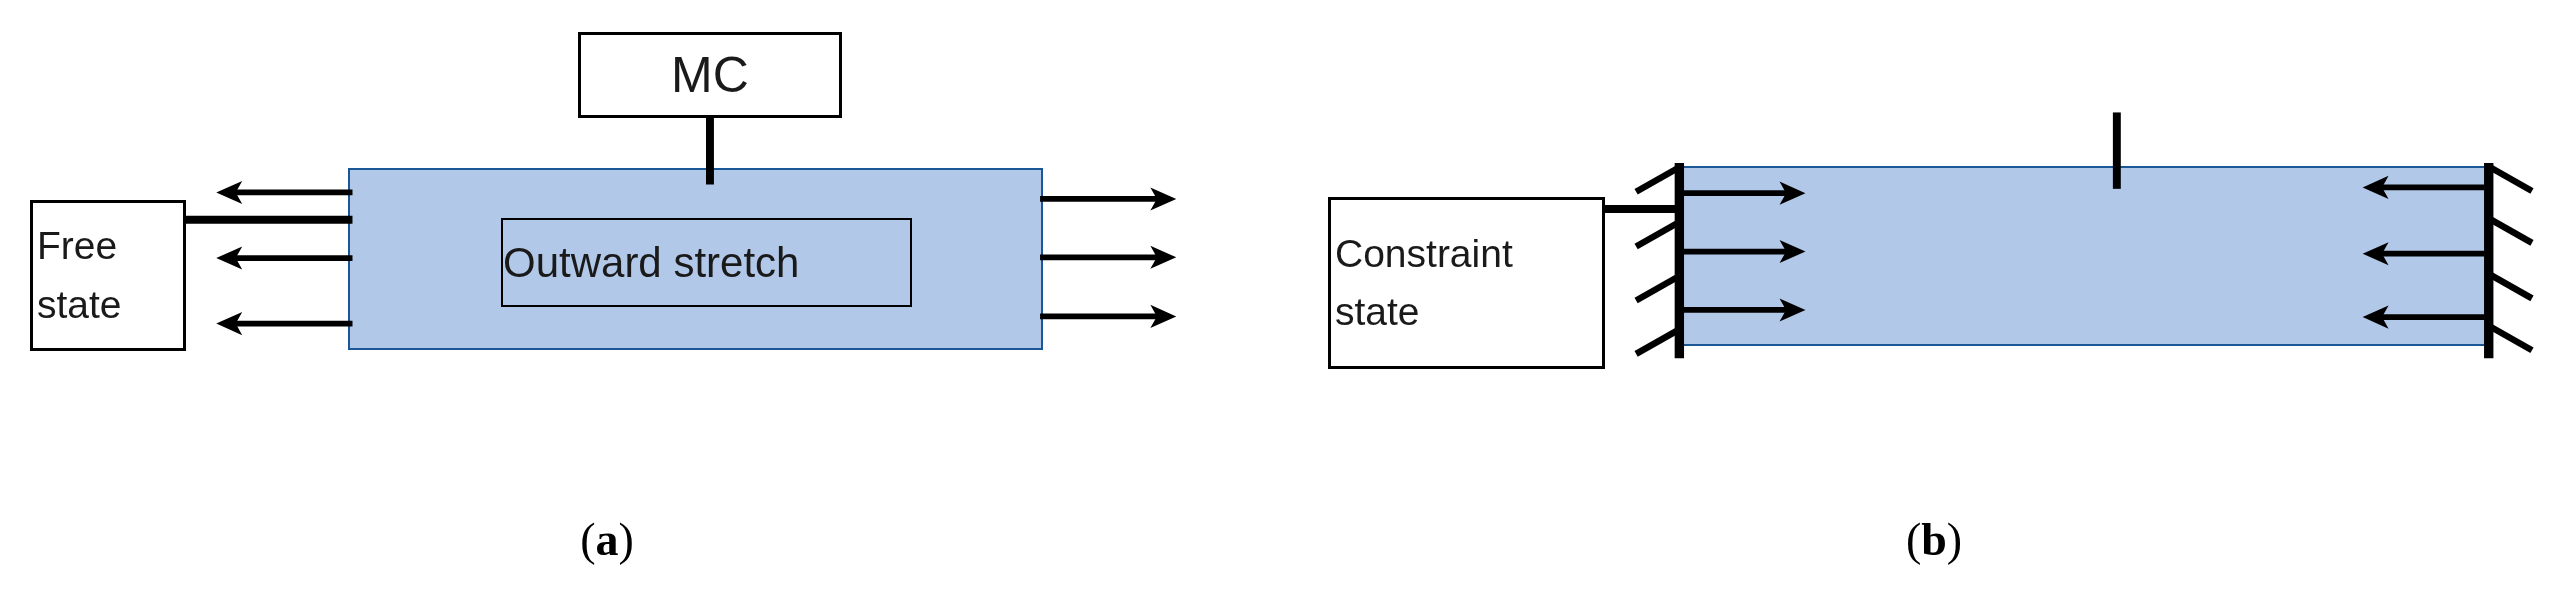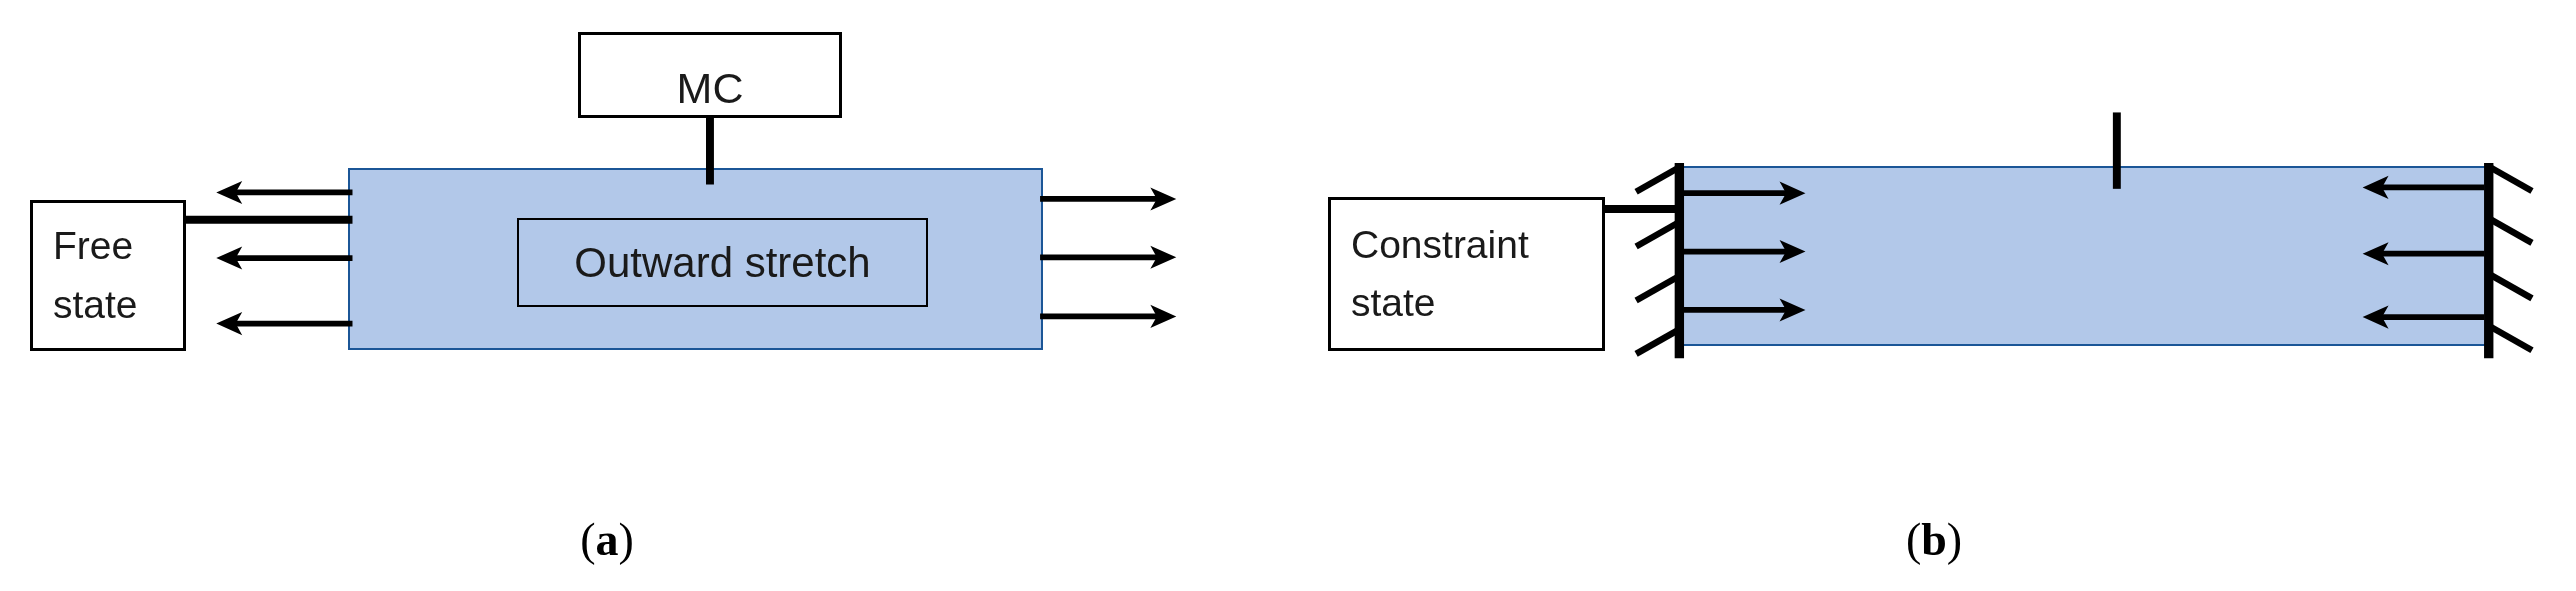--- a/index.html
+++ b/index.html
@@ -34,56 +34,55 @@
     width: 2576px; height: 591px;
   }
   svg .ink { stroke: var(--stroke); fill: none; }
   svg .head { fill: var(--stroke); stroke: none; }
 
   .label-box {
     position: absolute;
     background: var(--background);
     border: 3.6px solid var(--stroke);
     display: flex;
-    align-items: flex-end;
+    align-items: center;
     justify-content: center;
     text-align: center;
-    font-size: 43px;
+    font-size: 50px;
     line-height: 1.2;
     color: var(--text);
   }
   .mc-box  { left: 578px;  top: 32px; width: 264px; height: 86px; }
   .smc-box { left: 1989px; top: 30px; width: 255px; height: 84px; }
 
   .side-box {
     position: absolute;
     background: var(--background);
     border: 3.6px solid var(--stroke);
     display: flex;
     align-items: center;
     font-size: 39px;
     line-height: 1.5;
-    padding-left: 20px;
+    padding-left: 4px;
     text-align: left;
     color: var(--text);
   }
   .free-box       { left: 30px;   top: 200px; width: 156px; height: 151px; }
-  .constraint-box { left: 1328px; top: 197px; width: 277px; height: 154px; }
+  .constraint-box { left: 1328px; top: 197px; width: 277px; height: 172px; }
 
   .inner-box {
     position: absolute;
     background: transparent;
     border: 2.9px solid var(--stroke);
     display: flex;
     align-items: center;
-    justify-content: center;
+    justify-content: flex-start;
     font-size: 42px;
     color: var(--text);
     white-space: nowrap;
-    margin-left: 16px;
   }
   .outward-box { left: 501px;  top: 218px; width: 411px; height: 89px; }
   .inward-box  { left: 1878px; top: 213px; width: 439px; height: 87px; }
 
   .caption {
     position: absolute;
     top: 513px;
     width: 216px;
     text-align: center;
     font-family: "Liberation Serif", serif;

